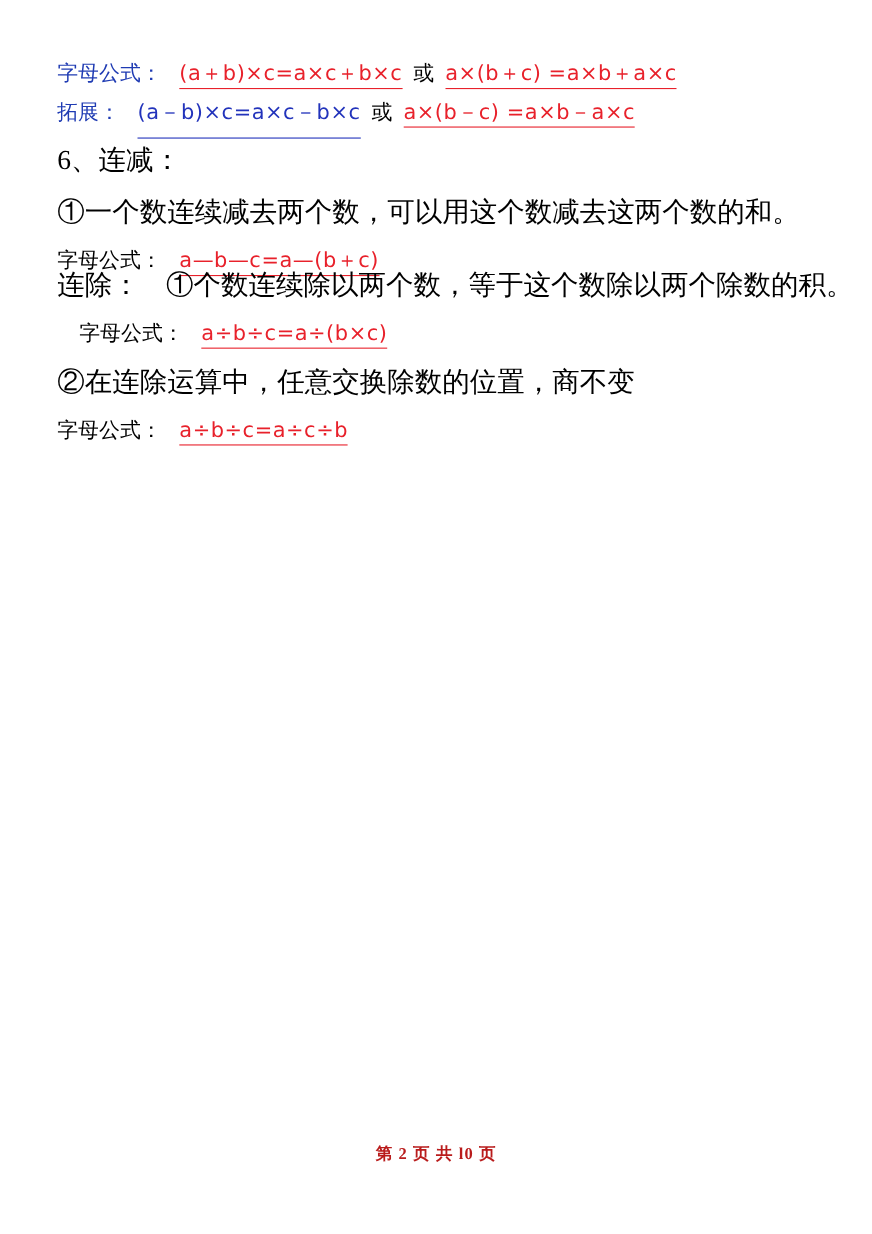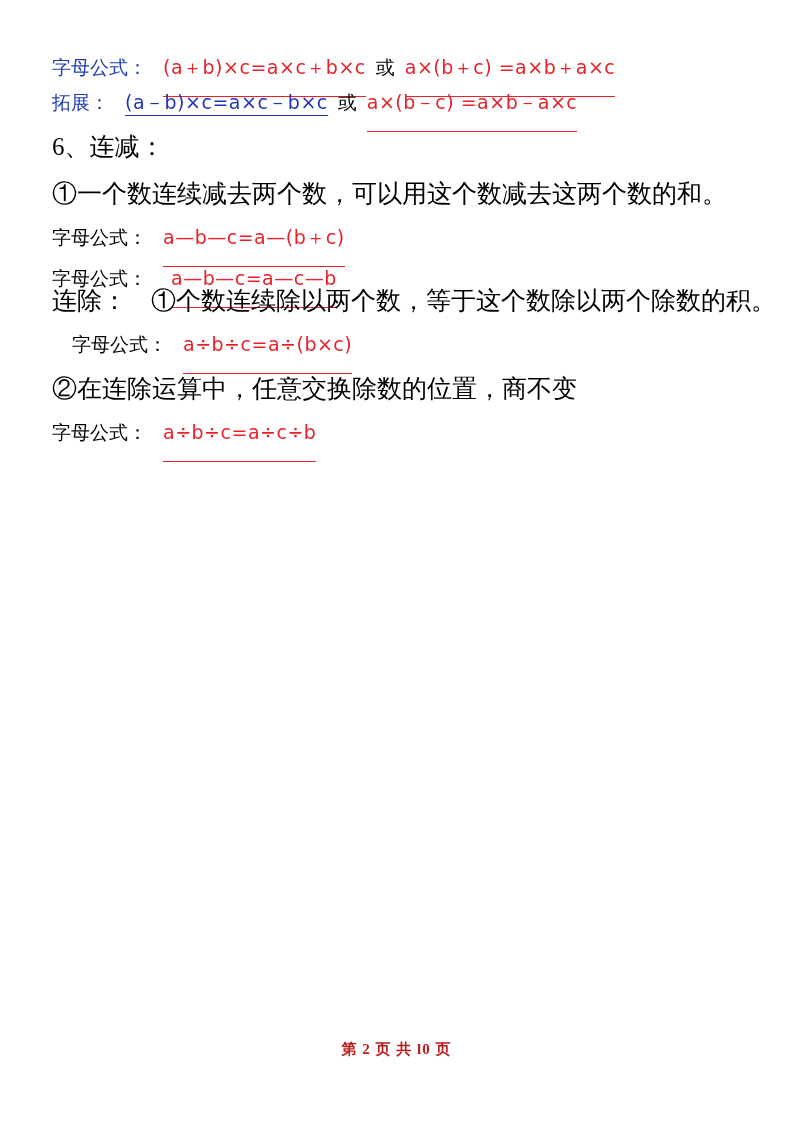--- a/index.html
+++ b/index.html
@@ -56,25 +56,25 @@
     letter-spacing: 0.5px;
   }
   .formula-red {
     color: #e8212b;
     font-family: "DejaVu Sans", sans-serif;
     font-size: 19px;
     letter-spacing: 0.5px;
   }
   .u-blue {
     border-bottom: 1.5px solid #2233bb;
-    padding-bottom: 2px;
+    padding-bottom: 12px;
   }
   .u-red {
     border-bottom: 1.5px solid #e8212b;
-    padding-bottom: 18px;
+    padding-bottom: 2px;
   }
   .conj {
     color: #000000;
     font-family: "Liberation Serif", "DejaVu Serif", serif;
     font-size: 19px;
     padding: 0 6px;
   }
   .body-text {
     color: #000000;
     font-family: "Liberation Serif", "DejaVu Serif", serif;
@@ -125,25 +125,20 @@
     <span class="body-text">①一个数连续减去两个数，可以用这个数减去这两个数的和。</span>
   </div>
 
   <div class="line l5">
     <span class="lbl-black">字母公式：</span>
     <span class="gap-sm"></span>
     <span class="formula-red u-red">a—b—c=a—(b＋c)</span>
   </div>
 
 
-  <div class="line l7">
-    <span class="lbl-black">字母公式：</span>
-    <span class="gap-md"></span>
-    <span class="formula-red u-red">a—b—c=a—c—b</span>
-  </div>
 
   <div class="line l8">
     <span class="body-text">连除：</span>
     <span class="gap-md"></span>
     <span class="body-text">①个数连续除以两个数，等于这个数除以两个除数的积。</span>
   </div>
 
   <div class="line l9">
     <span class="lbl-black">字母公式：</span>
     <span class="gap-sm"></span>

